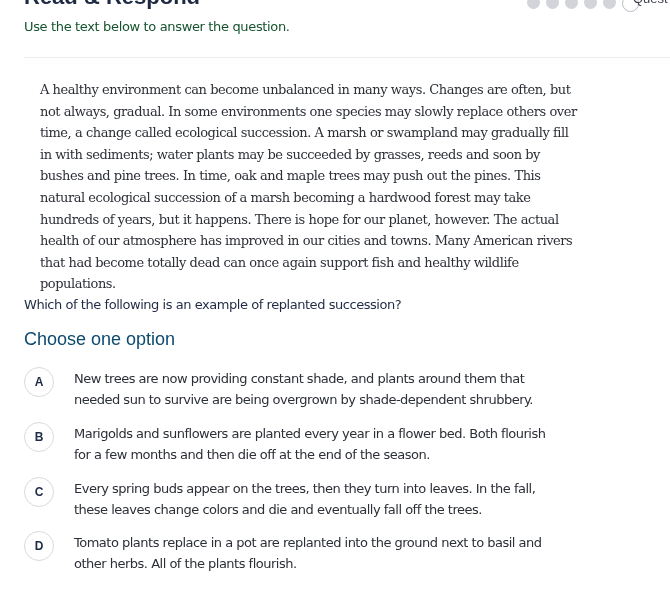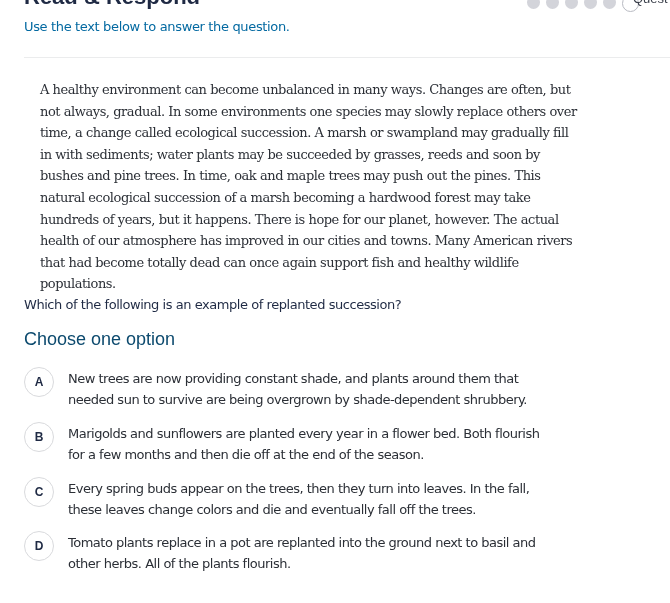--- a/index.html
+++ b/index.html
@@ -54,21 +54,21 @@
       color: #3a3f4a;
       white-space: nowrap;
       line-height: 14px;
     }
     .instructions {
       position: absolute;
       left: 24px;
       top: 19px;
       font-family: "DejaVu Sans", sans-serif;
       font-size: 13px;
-      color: #0369a1;
+      color: #14532d;
       letter-spacing: -0.35px;
       white-space: nowrap;
     }
     .divider {
       position: absolute;
       left: 24px;
       top: 57px;
       width: 646px;
       height: 1px;
       background: #ebeced;
@@ -128,21 +128,21 @@
       justify-content: center;
       font-family: "Liberation Sans", sans-serif;
       font-weight: 700;
       font-size: 12px;
       color: #1f2a44;
       flex-shrink: 0;
       margin-top: -2px;
       background: #ffffff;
     }
     .option-text {
-      margin-left: 14px;
+      margin-left: 20px;
       width: 490px;
       font-family: "DejaVu Sans", sans-serif;
       font-size: 13px;
       line-height: 20.5px;
       color: #2b2f36;
       letter-spacing: -0.5px;
     }
   </style>
 </head>
 <body>

